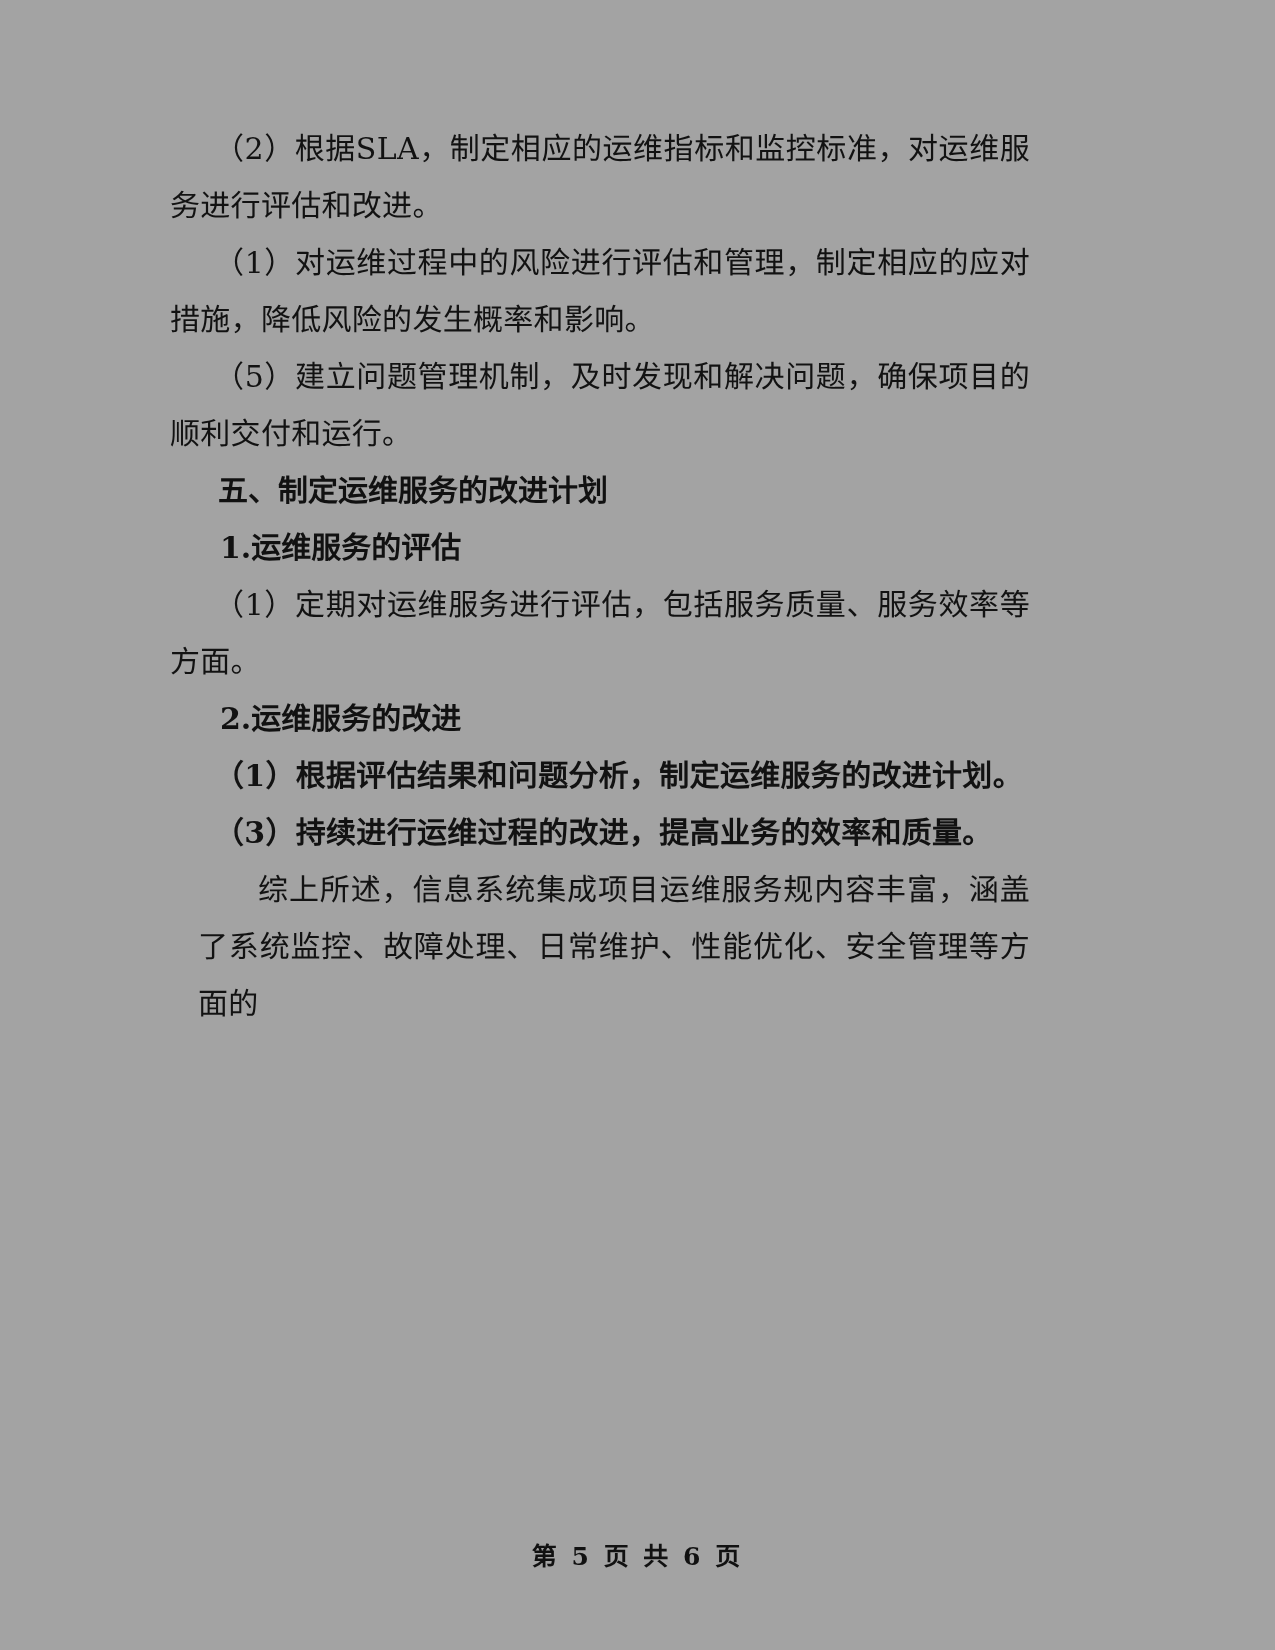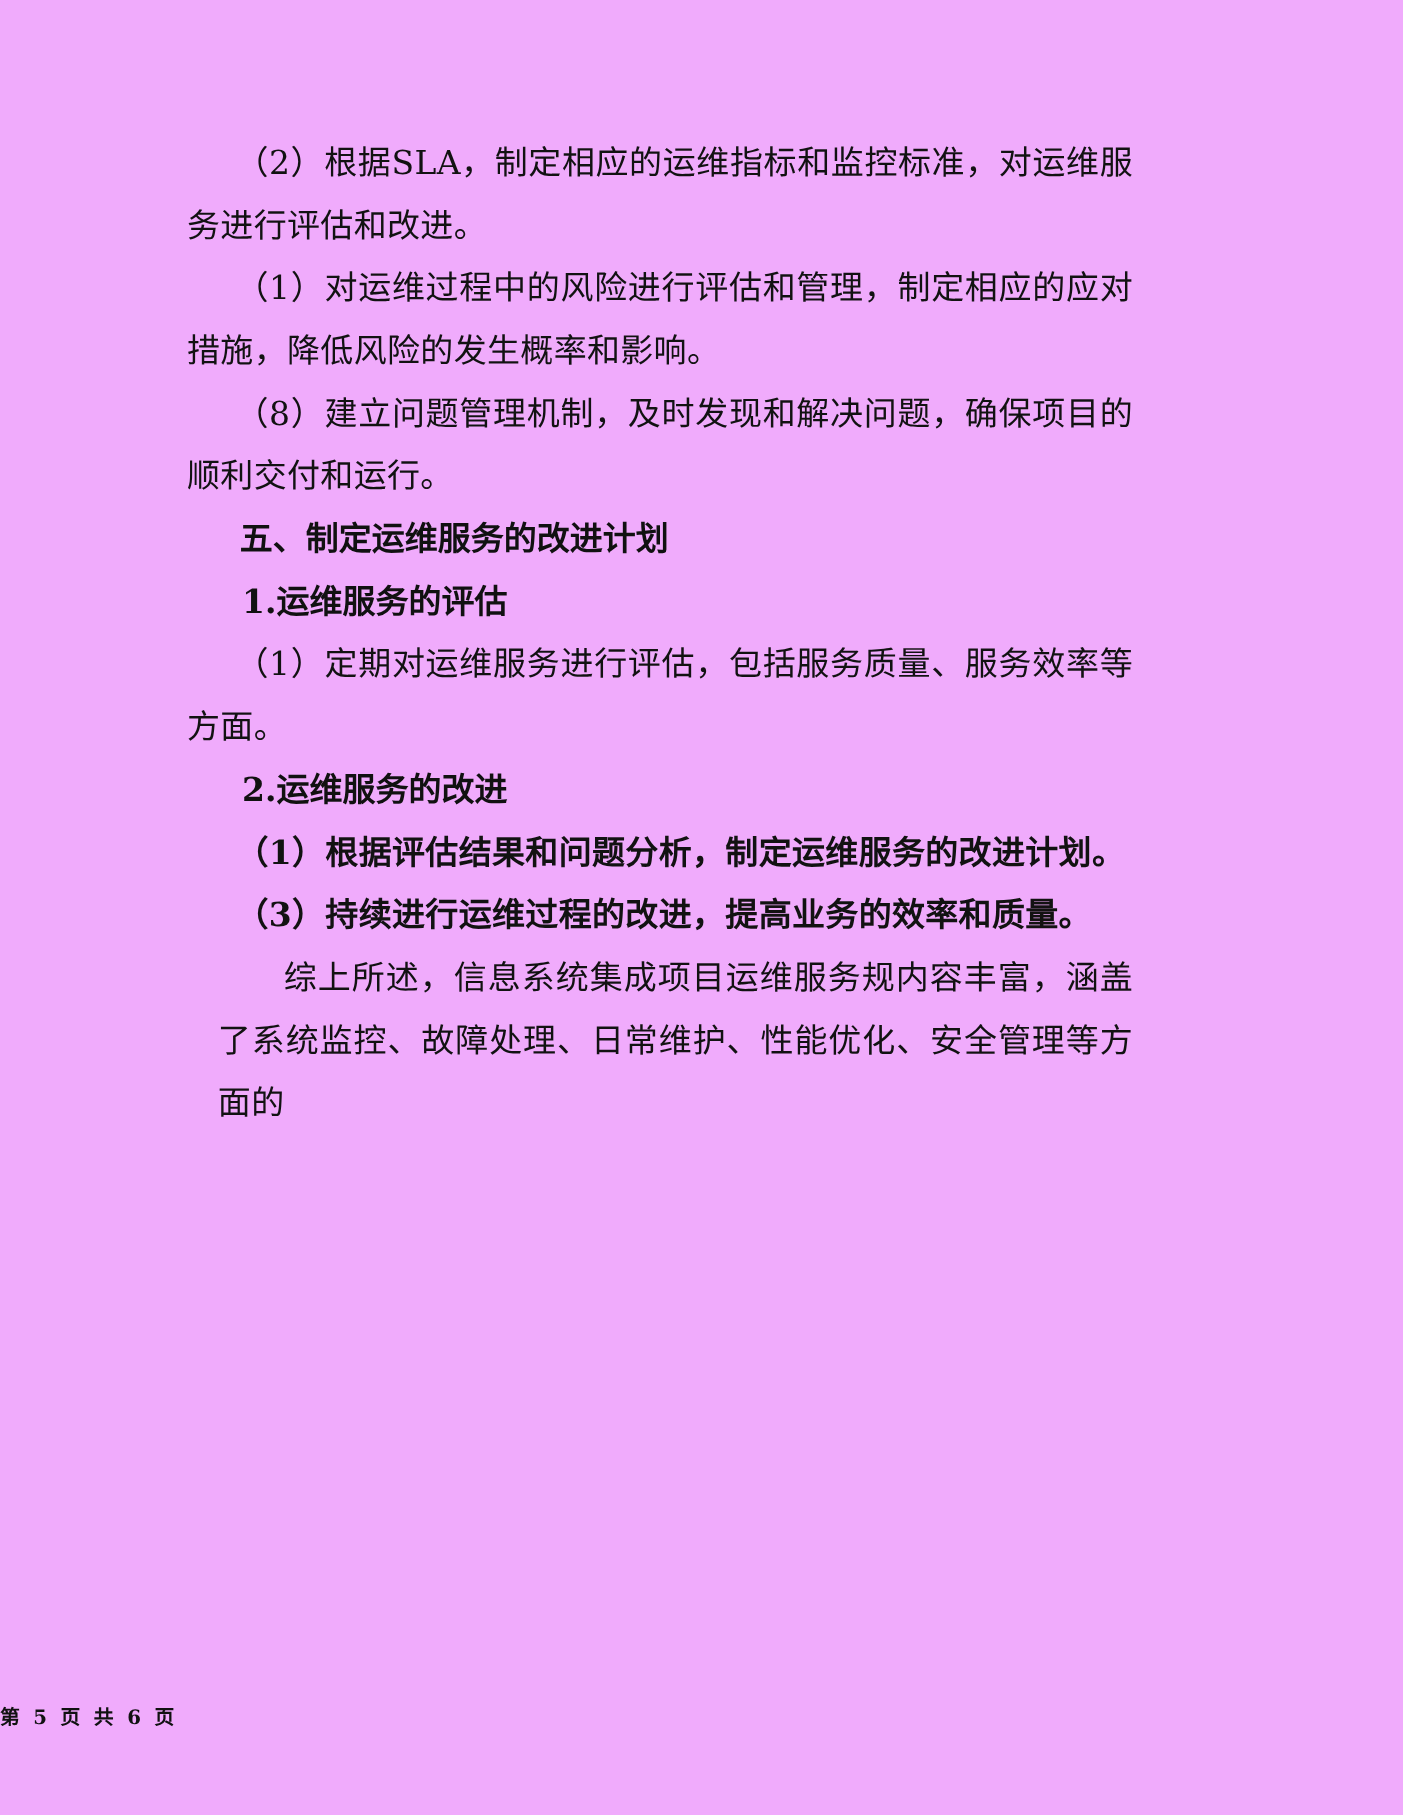--- a/index.html
+++ b/index.html
@@ -5,21 +5,21 @@
   html, body {
     margin: 0;
     padding: 0;
     background: #ffffff;
   }
   .page {
     position: relative;
     width: 1275px;
     height: 1650px;
     margin: 0 auto;
-    background: #f0abfc;
+    background: #a3a3a3;
     box-sizing: border-box;
     overflow: hidden;
   }
   .content {
     position: absolute;
     left: 170px;
     top: 120px;
     width: 860px;
   }
   .para {
@@ -52,43 +52,44 @@
     text-indent: 50px;
   }
   .heading-main {
     text-indent: 48px;
   }
   .footer {
     position: absolute;
     left: 0;
     right: 0;
     bottom: 78px;
+    text-align: center;
     font-family: "DejaVu Serif", "Liberation Serif", serif;
-    font-size: 18px;
+    font-size: 25px;
     font-weight: bold;
     color: #111111;
     letter-spacing: 3px;
   }
 </style>
 </head>
 <body>
 
 <div class="page">
 
   <div class="content">
 
     <p class="para indent-paren">（2）根据SLA，制定相应的运维指标和监控标准，对运维服务进行评估和改进。</p>
 
 
 
 
 
     <p class="para indent-paren">（1）对运维过程中的风险进行评估和管理，制定相应的应对措施，降低风险的发生概率和影响。</p>
 
-    <p class="para indent-paren">（8）建立问题管理机制，及时发现和解决问题，确保项目的顺利交付和运行。</p>
+    <p class="para indent-paren">（5）建立问题管理机制，及时发现和解决问题，确保项目的顺利交付和运行。</p>
 
     <p class="heading heading-main">五、制定运维服务的改进计划</p>
 
     <p class="heading">1.运维服务的评估</p>
 
     <p class="para indent-paren">（1）定期对运维服务进行评估，包括服务质量、服务效率等方面。</p>
 
 
     <p class="heading">2.运维服务的改进</p>
 

